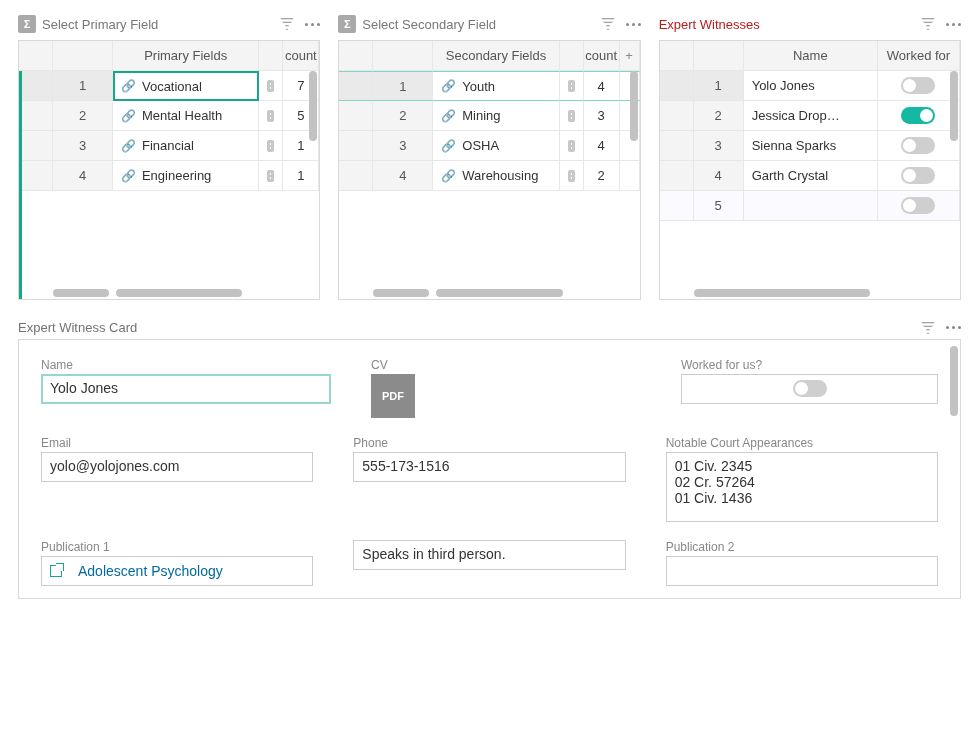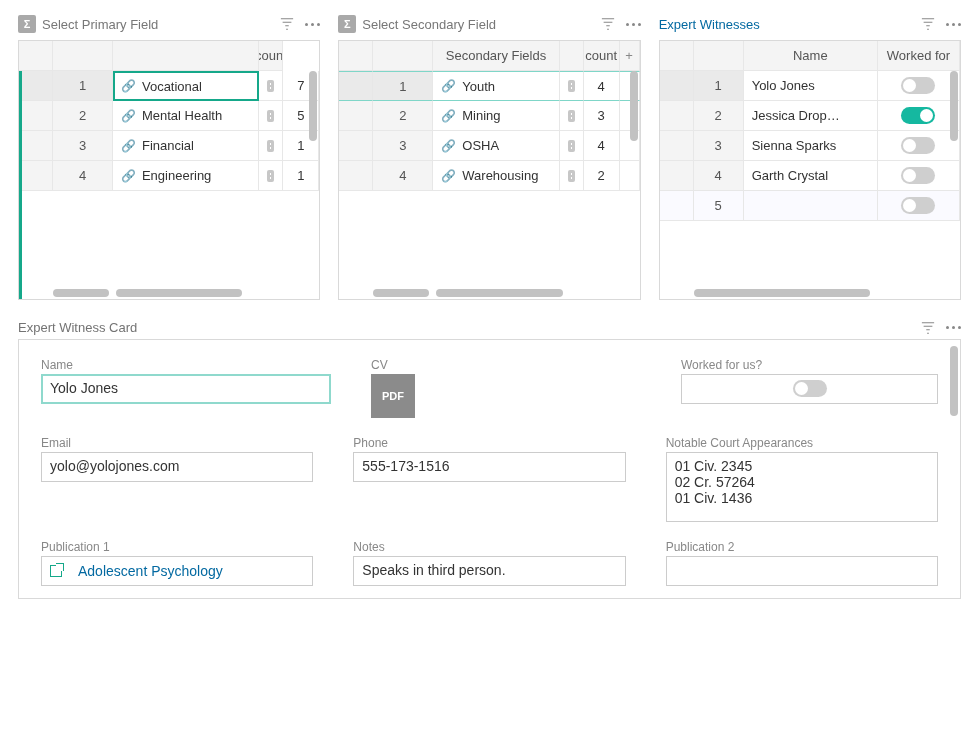--- a/index.html
+++ b/index.html
@@ -72,20 +72,21 @@
           <span></span>
           <span></span>
           <span></span>
         </span>
     </div>
     <div class="grid-wrap">
       <div class="sel-border-left"></div>
       <div class="grid g-primary">
         <div class="cell hd"></div>
           <div class="cell hd"></div>
+        <div class="cell hd">Primary Fields</div>
         <div class="cell hd"></div>
         <div class="cell hd">count</div>
       </div>
       <div id="primary-rows">
           <div class="grid g-primary">
             <div class="cell rown sel"></div>
             <div class="cell rown sel">1</div>
             <div class="cell sel-green"><span class="clip">🔗</span>Vocational</div>
             <div class="cell center">
               <span class="cnt-ic"></span>
@@ -199,21 +200,21 @@
       <div class="scroll-h">
           <div class="thumb" style="width:22%"></div>
           <div style="width:3%"></div>
           <div class="thumb" style="width:50%"></div>
         </div>
     </div>
   </div>
 
   <div class="panel">
     <div class="panel-head">
-      <div class="panel-title" style="color:#0369a1">Expert Witnesses</div>
+      <div class="panel-title" style="color:#b91c1c">Expert Witnesses</div>
       <span class="hicon">
           <svg class="filter" viewBox="0 0 16 16">
             <path d="M1 2h14M3 6h10M6 10h4M7 14h2"></path>
           </svg>
         </span>
       <span class="hicon dots">
           <span></span>
           <span></span>
           <span></span>
         </span>
@@ -323,21 +324,20 @@
 01 Civ. 1436</div>
     </div>
     <div>
       <div class="fld-lbl">Publication 1</div>
       <div class="ip pub">
         <span class="ext"></span>
         <span>Adolescent Psychology</span>
       </div>
     </div>
     <div>
-      <div class="fld-lbl">Notes</div>
       <div class="ip">Speaks in third person.</div>
     </div>
     <div>
       <div class="fld-lbl">Publication 2</div>
       <div class="ip"></div>
     </div>
   </div>
   <div class="scroll-v"></div>
 </div>
 

